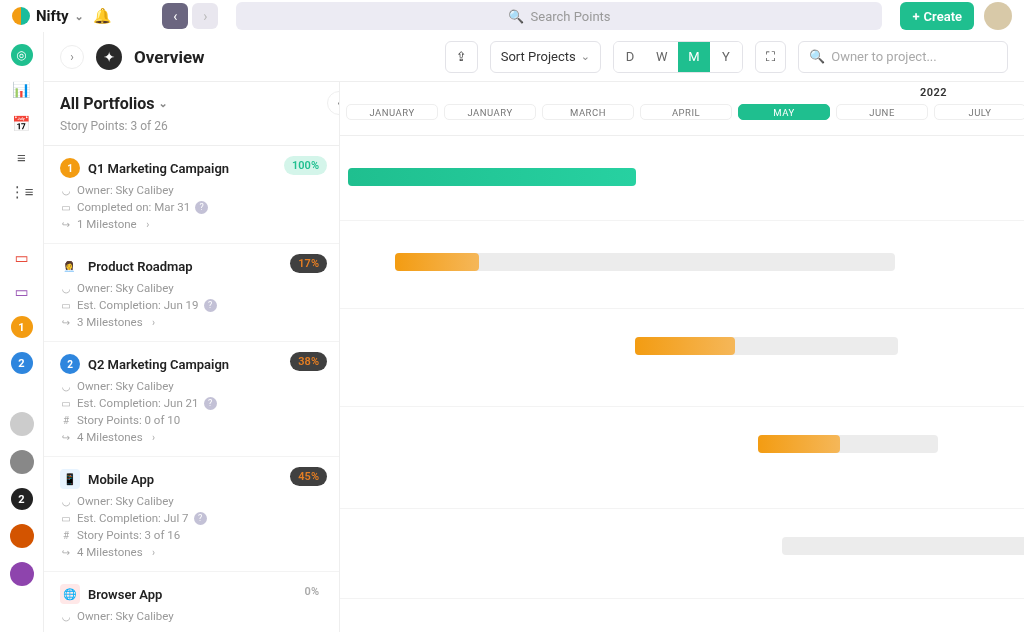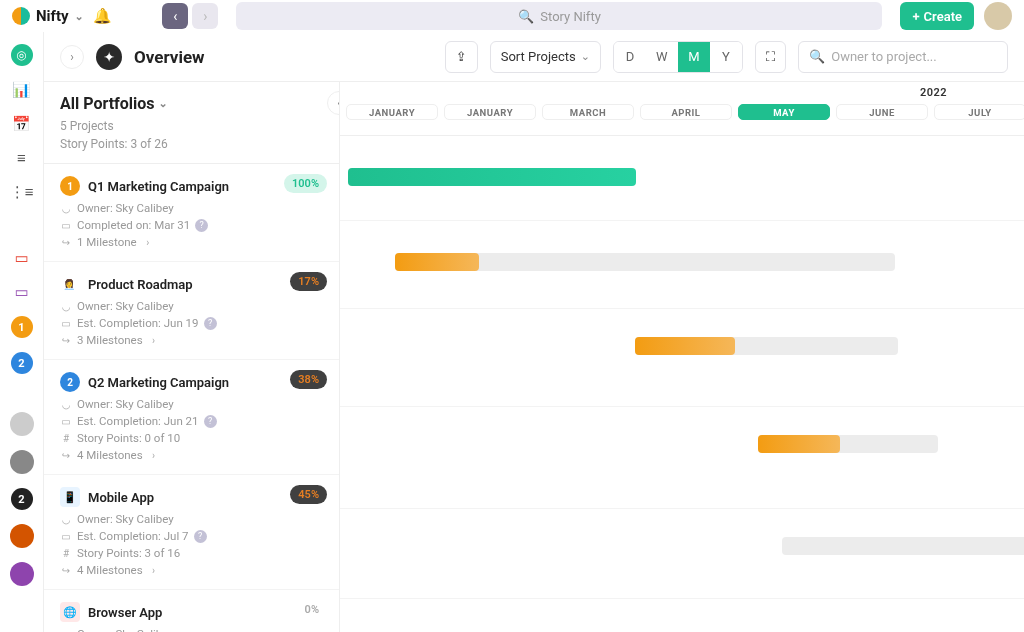--- a/index.html
+++ b/index.html
@@ -67,21 +67,21 @@
 .proj-meta { font-size:11.5px; color:#999; margin-top:5px; display:flex; flex-direction:column; gap:3px; }
 .proj-meta .row { display:flex; align-items:center; gap:5px; }
 .meta-icon { width:12px; display:inline-flex; justify-content:center; font-size:10px; color:#aaa; }
 .info-dot { width:13px; height:13px; border-radius:50%; background:#c3c1d6; color:#fff; font-size:9px; display:inline-flex; align-items:center; justify-content:center; }
 
 
 .tl-header { height: 54px; border-bottom:1px solid #eee; position:relative; }
 .year-label { position:absolute; top:4px; left:0; right:0; text-align:center; font-size:11px; color:#333; font-weight:600; letter-spacing:.5px; pointer-events:none; }
 .year-label span { position:absolute; left: 580px; }
 .months { display:flex; gap:6px; padding: 22px 6px 0; height:100%; }
-.month { flex:0 0 92px; height:16px; border:1px solid #eee; border-radius:5px; display:flex; align-items:center; justify-content:center; font-size:9.5px; letter-spacing:.5px; color:#777; font-weight:700; }
+.month { flex:0 0 92px; height:16px; border:1px solid #eee; border-radius:5px; display:flex; align-items:center; justify-content:center; font-size:9.5px; letter-spacing:.5px; color:#777; font-weight:400; }
 .month.active { background:#1fbf8f; color:#fff; border-color:#1fbf8f; }
 
 .tl-body { position:relative; }
 .tl-row { position:relative; border-bottom:1px solid #f3f3f3; }
 .bar { position:absolute; height:18px; border-radius:4px; }
 .bar-bg { background:#ececec; }
 .bar-teal { background: linear-gradient(90deg, #1fbf8f, #27d1a1); }
 .bar-orange { background: linear-gradient(90deg, #f39c12, #f5b759); }
 </style>
 </head>
@@ -93,21 +93,21 @@
     <span>Nifty</span>
     <span class="chev">⌄</span>
   </div>
   <span class="bell">🔔</span>
   <div class="navbtns">
     <div class="navbtn back">‹</div>
     <div class="navbtn fwd">›</div>
   </div>
   <div class="searchbar">
     <span>🔍</span>
-    <span>Story Nifty</span>
+    <span>Search Points</span>
   </div>
   <button class="create">
     <span>+</span>
     <span>Create</span>
   </button>
   <div class="avatar-top"></div>
 </div>
 
 <div class="main">
 
@@ -162,21 +162,20 @@
     <div class="body">
       <div class="leftcol">
         <div class="collapse-handle">‹</div>
 
         <div class="portfolio-hdr">
           <div class="portfolio-title">
             <span>All Portfolios</span>
             <span class="chev">⌄</span>
           </div>
           <div class="portfolio-meta">
-            <div>5 Projects</div>
             <div>Story Points: 3 of 26</div>
           </div>
         </div>
 
         <div id="projects-container">
             <div class="project" style="min-height: 84px;">
     <div class="proj-head">
       <span class="proj-icon" style="background:#f39c12">1</span>
       <span class="proj-name">Q1 Marketing Campaign</span>
     </div>

